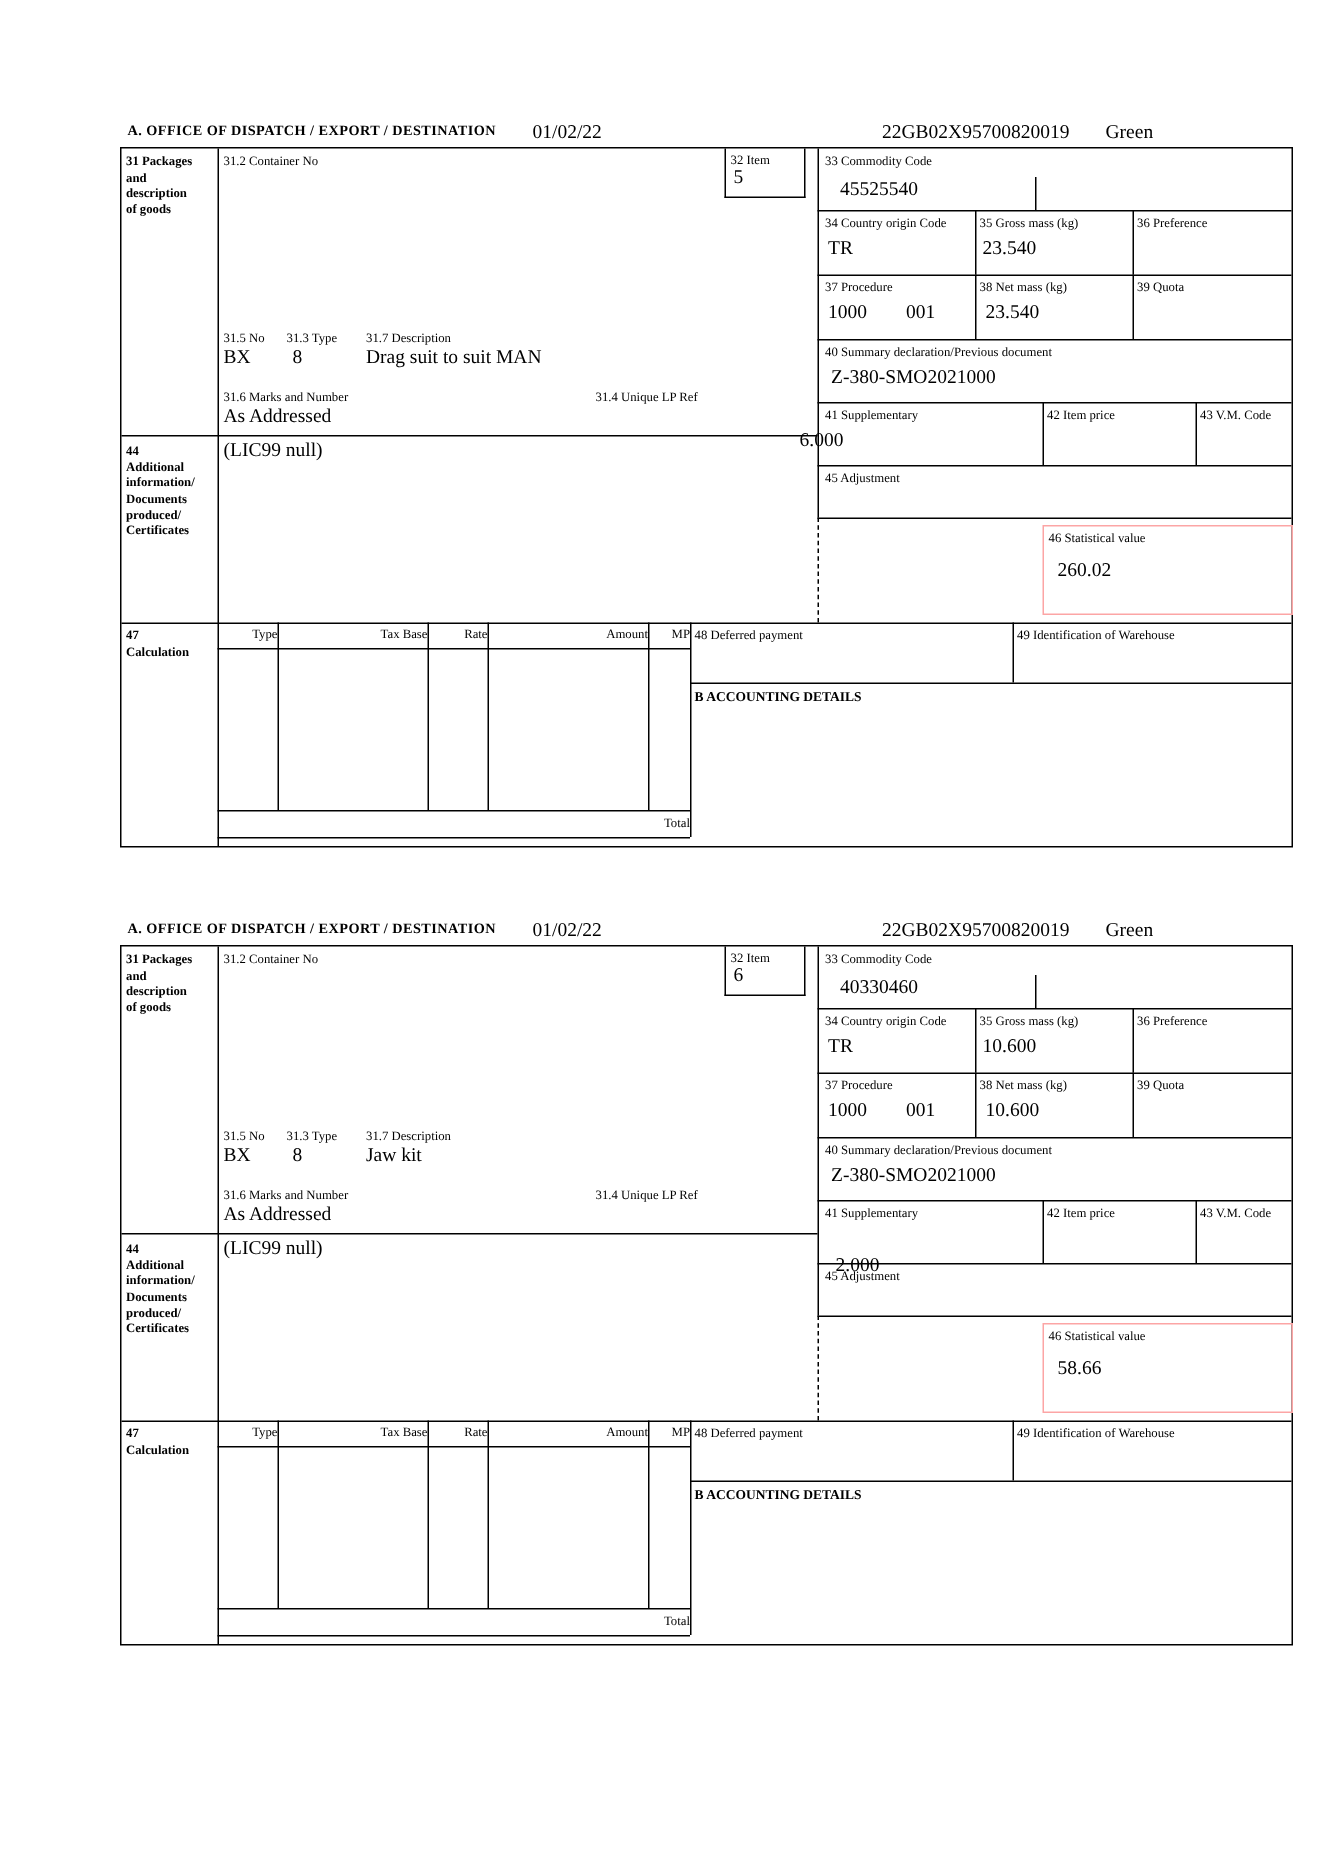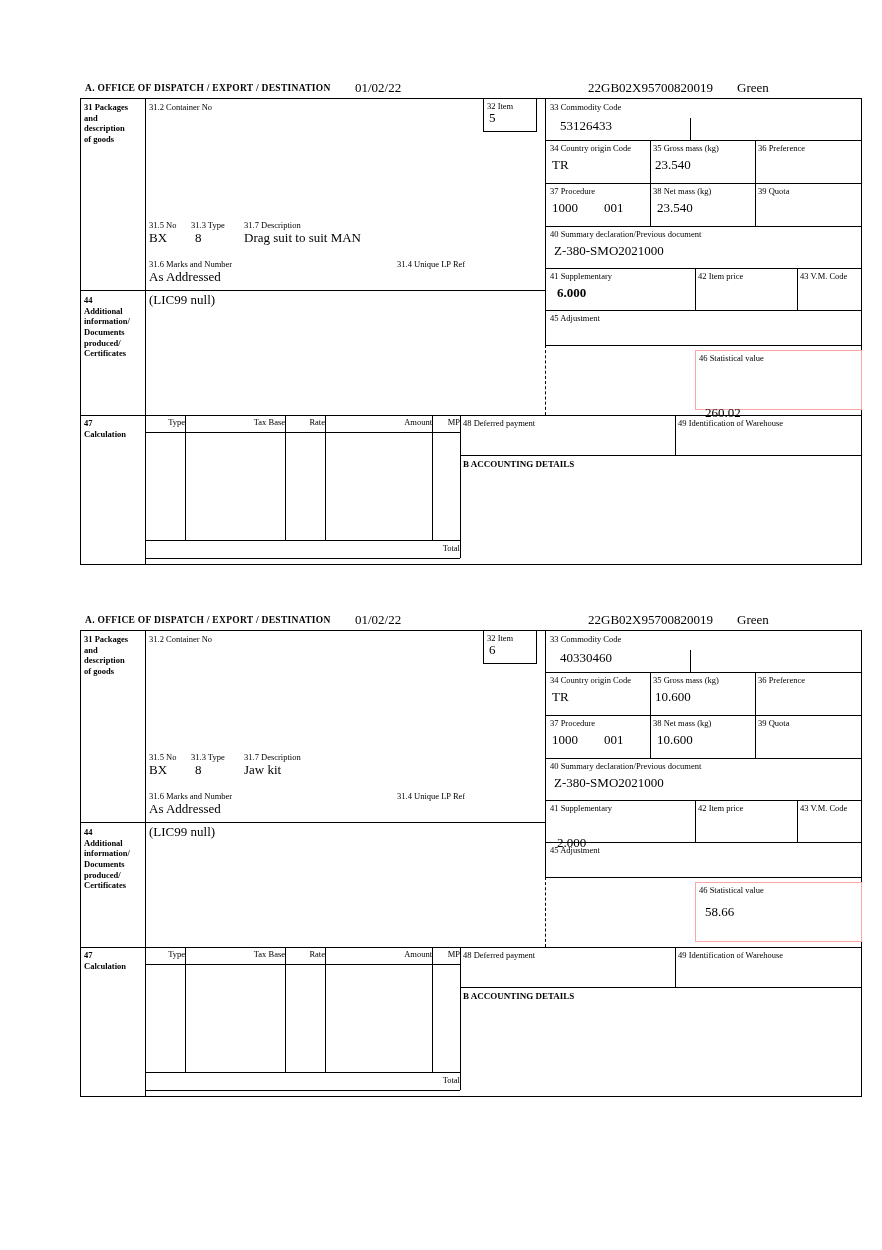--- a/index.html
+++ b/index.html
@@ -88,48 +88,48 @@
       <div class="val" style="left:114px;top:132px;">8</div>
       <div class="val" style="left:163px;top:132px;">Drag suit to suit MAN</div>
 
       <div class="lbl" style="left:68px;top:160px;">31.6 Marks and Number</div>
       <div class="lbl" style="left:316px;top:160px;">31.4 Unique LP Ref</div>
       <div class="val" style="left:68px;top:171px;">As Addressed</div>
 
       <div class="val" style="left:68px;top:194px;">(LIC99 null)</div>
 
       <div class="lbl" style="left:469px;top:3px;">33 Commodity Code</div>
-      <div class="val" style="left:479px;top:20px;">53126433</div>
+      <div class="val" style="left:479px;top:20px;">45525540</div>
 
       <div class="lbl" style="left:469px;top:44px;">34 Country origin Code</div>
       <div class="lbl" style="left:572px;top:44px;">35 Gross mass (kg)</div>
       <div class="lbl" style="left:677px;top:44px;">36 Preference</div>
       <div class="val" style="left:471px;top:59px;">TR</div>
       <div class="val" style="left:574px;top:59px;">23.540</div>
 
       <div class="lbl" style="left:469px;top:87px;">37 Procedure</div>
       <div class="lbl" style="left:572px;top:87px;">38 Net mass (kg)</div>
       <div class="lbl" style="left:677px;top:87px;">39 Quota</div>
       <div class="val" style="left:471px;top:102px;">1000</div>
       <div class="val" style="left:523px;top:102px;">001</div>
       <div class="val" style="left:576px;top:102px;">23.540</div>
 
       <div class="lbl" style="left:469px;top:130px;">40 Summary declaration/Previous document</div>
       <div class="val" style="left:473px;top:145px;">Z-380-SMO2021000</div>
 
       <div class="lbl" style="left:469px;top:172px;">41 Supplementary</div>
       <div class="lbl" style="left:617px;top:172px;">42 Item price</div>
       <div class="lbl" style="left:719px;top:172px;">43 V.M. Code</div>
-      <div class="val" style="left:476px;top:187px;font-weight:bold;">6.000</div>
+      <div class="val" style="left:452px;top:187px;">6.000</div>
 
       <div class="lbl" style="left:469px;top:214px;">45 Adjustment</div>
 
       <div class="box46">
         <div class="lbl" style="left:3px;top:2px;">46 Statistical value</div>
-        <div class="val" style="left:9px;top:22px;margin-top:33px;">260.02</div>
+        <div class="val" style="left:9px;top:22px;">260.02</div>
       </div>
 
       <div class="lbl ctr" style="left:64px;top:318px;width:40px;">Type</div>
       <div class="lbl ctr" style="left:104px;top:318px;width:100px;">Tax Base</div>
       <div class="lbl ctr" style="left:204px;top:318px;width:40px;">Rate</div>
       <div class="lbl ctr" style="left:244px;top:318px;width:107px;">Amount</div>
       <div class="lbl ctr" style="left:351px;top:318px;width:28px;">MP</div>
       <div class="lbl ctr" style="left:64px;top:444px;width:315px;">Total</div>
 
       <div class="lbl" style="left:382px;top:319px;">48 Deferred payment</div>

